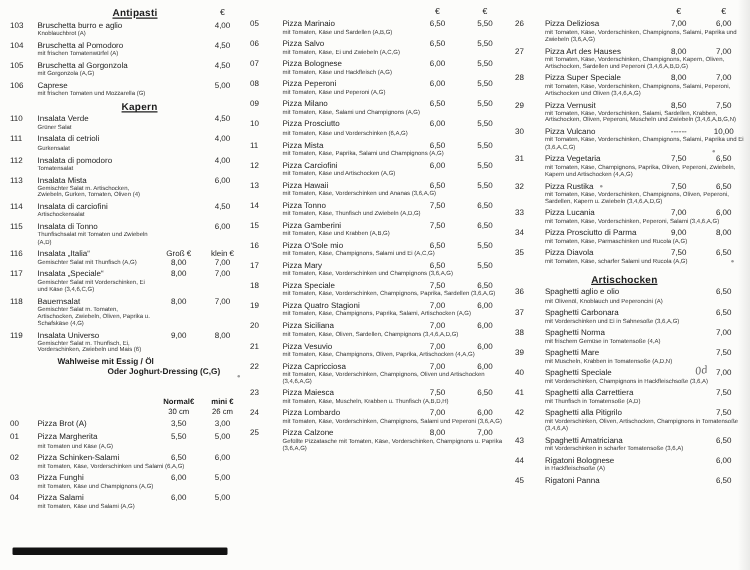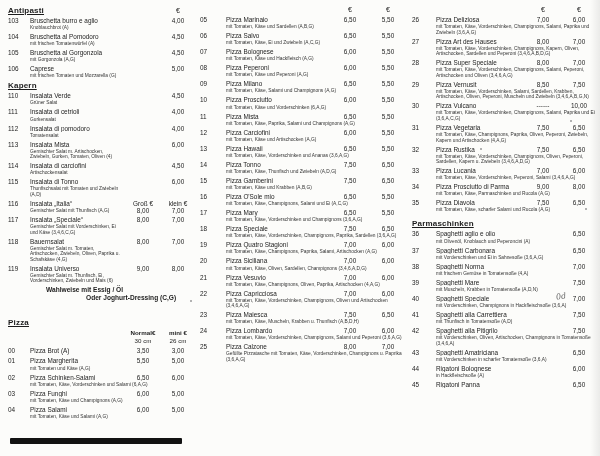--- a/index.html
+++ b/index.html
@@ -11,21 +11,21 @@
     -webkit-font-smoothing:antialiased;
   }
   .col{position:absolute;top:6px;}
   #col1{left:8px;width:188px;}
   #col2{left:200px;width:208px;}
   #col3{left:412px;width:186px;}
 
   
   .trow{display:grid;grid-template-columns:1fr 36px 40px;align-items:end;margin-bottom:2px;}
   .trow.c1{grid-template-columns:1fr 34px 36px;}
-  .sec-title{font-weight:bold;font-size:8px;line-height:9px;text-decoration:underline;text-align:left;letter-spacing:.2px;}
+  .sec-title{font-weight:bold;font-size:8px;line-height:9px;text-decoration:underline;text-align:right;letter-spacing:.2px;}
   .euro{font-size:7px;line-height:8px;text-align:center;color:#222;}
 
   
   .item{margin-bottom:2.5px;}
   .irow{display:grid;grid-template-columns:26px 1fr 36px 40px;font-size:6.4px;line-height:7.6px;}
   .c1 .irow{grid-template-columns:22px 1fr 34px 36px;}
   .num{white-space:nowrap;}
   .nm{white-space:nowrap;overflow:hidden;}
   .price{text-align:center;white-space:nowrap;}
   .desc-row{display:flex;font-size:4.8px;line-height:5.5px;color:#333;padding-left:26px;margin-top:.5px;}
@@ -267,25 +267,20 @@
         </div>
       </div>
     </div>
 
   <div class="notes">
     <div class="note1">Wahlweise mit Essig / Öl</div>
     <div class="note2">Oder Joghurt-Dressing (C,G)</div>
   </div>
 
   <div class="gap"></div>
-  <div class="trow c1">
-    <div class="sec-title">Pizza</div>
-    <div></div>
-    <div></div>
-  </div>
   <div class="phead">
     <span></span>
       <span></span>
     <span class="ph">Normal€</span>
     <span class="ph">mini €</span>
   </div>
   <div class="phead" style="font-weight:normal;margin-bottom:3px;">
     <span></span>
       <span></span>
     <span class="ph">30 cm</span>
@@ -739,21 +734,21 @@
           <span class="price">6,50</span>
         </div>
         <div class="desc-row" style="padding-left:24px;">
           <span class="desc">mit Tomaten, Käse, scharfer Salami und Rucola (A,G)</span>
         </div>
       </div>
     </div>
 
   <div class="gap-s"></div>
   <div class="trow" style="grid-template-columns:1fr 34px 38px;">
-    <div class="sec-title">Parmaschinken</div>
+    <div class="sec-title">Artischocken</div>
     <div></div>
     <div></div>
   </div>
   <div>
 
       <div class="item">
         <div class="irow" style="grid-template-columns:24px 1fr 34px 38px;">
           <span class="num">36</span>
           <span class="nm">Spaghetti aglio e olio</span>
           <span class="price"></span>

